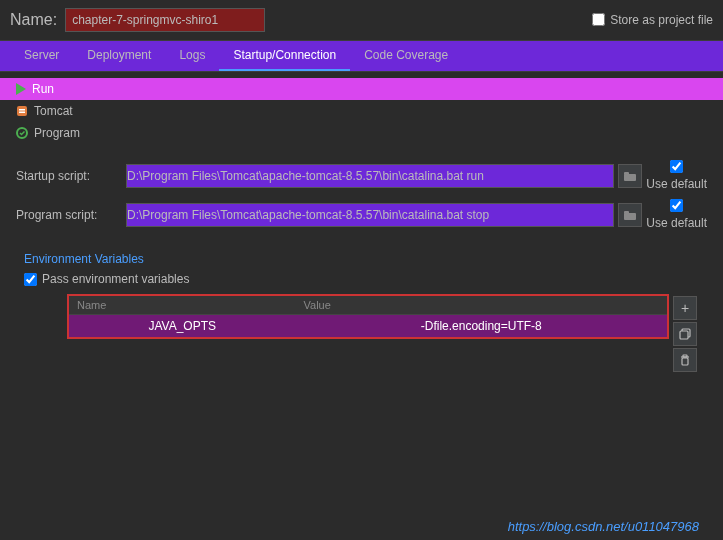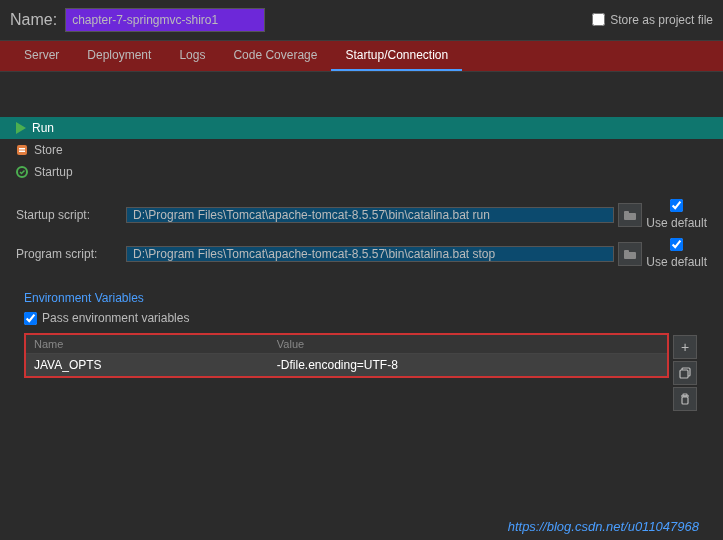--- a/index.html
+++ b/index.html
@@ -19,21 +19,21 @@
       padding: 8px 10px;
       background: #2b2b2b;
       border-bottom: 1px solid #3c3c3c;
     }
     .top-bar label {
       color: #bbbbbb;
       margin-right: 8px;
       font-size: 16px;
     }
     .name-input {
-      background: #6d28d9;
+      background: #7f1d1d;
       border: 1px solid #555;
       color: #bbbbbb;
       padding: 10px 6px;
       font-size: 12px;
       width: 200px;
       height: 24px;
     }
     .store-project {
       margin-left: auto;
       display: flex;
@@ -41,21 +41,21 @@
       gap: 5px;
       color: #bbbbbb;
       font-size: 12px;
     }
     .store-project input[type="checkbox"] {
       accent-color: #555;
     }
 
     .tabs {
       display: flex;
-      background: #7f1d1d;
+      background: #6d28d9;
       border-bottom: 1px solid #3c3c3c;
       padding: 0 10px;
     }
     .tab {
       padding: 7px 14px;
       color: #bbbbbb;
       font-size: 12px;
       cursor: pointer;
       border-bottom: 2px solid transparent;
     }
@@ -79,23 +79,22 @@
     }
     .run-item {
       display: flex;
       align-items: center;
       padding: 4px 16px;
       gap: 6px;
       cursor: pointer;
       font-size: 12px;
     }
     .run-item.active {
-      background: #0f766e;
+      background: #d946ef;
       color: #ffffff;
-      margin-top: 39px;
     }
     .icon-run-arrow {
       width: 0;
       height: 0;
       border-style: solid;
       border-width: 6px 0 6px 10px;
       border-color: transparent transparent transparent #4caf50;
     }
 
     .form-section {
@@ -105,27 +104,27 @@
       display: flex;
       align-items: center;
       margin-bottom: 8px;
     }
     .form-label {
       color: #bbbbbb;
       font-size: 12px;
       min-width: 110px;
     }
     .form-input {
-      background: #0c4a6e;
+      background: #6d28d9;
       border: 1px solid #555;
       color: #bbbbbb;
-      padding: 2px 6px;
+      padding: 2px 0;
       font-size: 12px;
       flex: 1;
-      height: 16px;
+      height: 24px;
     }
     .folder-btn {
       width: 24px;
       height: 24px;
       background: #3c3f41;
       border: 1px solid #555;
       color: #bbbbbb;
       cursor: pointer;
       display: flex;
       align-items: center;
@@ -176,21 +175,22 @@
     .env-table thead tr {
       background: #353535;
     }
     .env-table thead td {
       padding: 3px 8px;
       font-size: 11px;
       color: #888;
       border-bottom: 1px solid #444;
     }
     .env-table tbody tr {
-      background: #404040;
+      background: #701a75;
+      text-align: center;
     }
     .env-table tbody tr td {
       padding: 4px 8px;
       font-size: 12px;
       color: #ffffff;
     }
 
     .side-actions {
       position: absolute;
       right: -30px;
@@ -230,52 +230,52 @@
   <div class="store-project">
     <input type="checkbox" style="">
     <span>Store as project file</span>
   </div>
 </div>
 
 <div class="tabs">
   <div class="tab">Server</div>
   <div class="tab">Deployment</div>
   <div class="tab">Logs</div>
+  <div class="tab active">Startup/Connection</div>
   <div class="tab">Code Coverage</div>
-  <div class="tab active">Startup/Connection</div>
 </div>
 
 <div class="content">
   <div class="left-panel">
 
     <div class="run-list">
       <div class="run-item active">
         <span style="display:inline-flex;align-items:center;">
           <span class="icon-run-arrow"></span>
         </span>
         <span>Run</span>
       </div>
       <div class="run-item">
         <span style="display:inline-flex;align-items:center;">
           <svg width="12" height="12" viewBox="0 0 12 12">
             <rect x="1" y="1" width="10" height="10" rx="2" fill="#e07c3e"></rect>
             <rect x="3" y="4" width="6" height="1.5" fill="#fff"></rect>
             <rect x="3" y="6.5" width="6" height="1.5" fill="#fff"></rect>
           </svg>
         </span>
-        <span>Store</span>
+        <span>Tomcat</span>
       </div>
       <div class="run-item">
         <span style="display:inline-flex;align-items:center;">
           <svg width="12" height="12" viewBox="0 0 12 12">
             <circle cx="6" cy="6" r="5" fill="none" stroke="#4caf50" stroke-width="2"></circle>
             <path d="M4 6 L5.5 7.5 L8.5 4.5" stroke="#4caf50" stroke-width="1.5" fill="none"></path>
           </svg>
         </span>
-        <span>Startup</span>
+        <span>Program</span>
       </div>
     </div>
 
     <div class="form-section">
       <div class="form-row">
         <span class="form-label">Startup script:</span>
         <input class="form-input" type="text" value="D:\Program Files\Tomcat\apache-tomcat-8.5.57\bin\catalina.bat run" style="">
         <button class="folder-btn">
           <svg width="12" height="10" viewBox="0 0 12 10">
               <rect x="0" y="3" width="12" height="7" rx="1" fill="#888"></rect>
@@ -303,21 +303,21 @@
       </div>
     </div>
 
     <div class="env-section">
       <div class="env-title">Environment Variables</div>
       <div class="env-pass-row">
         <input type="checkbox" checked="" style="">
         <label>Pass environment variables</label>
       </div>
 
-      <div style="position:relative;">
+      <div style="position:relative;margin-left:43px;">
         <div class="env-table-wrapper">
           <table class="env-table">
             <thead>
               <tr>
                 <td>Name</td>
                 <td>Value</td>
               </tr>
             </thead>
             <tbody>
               <tr class="table-row">

